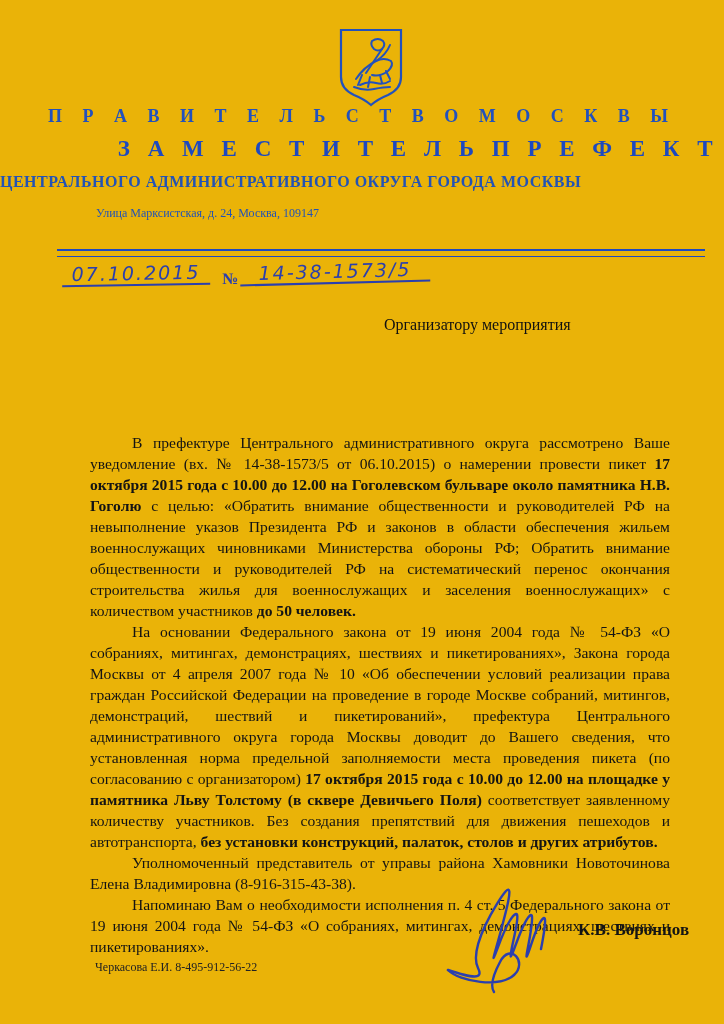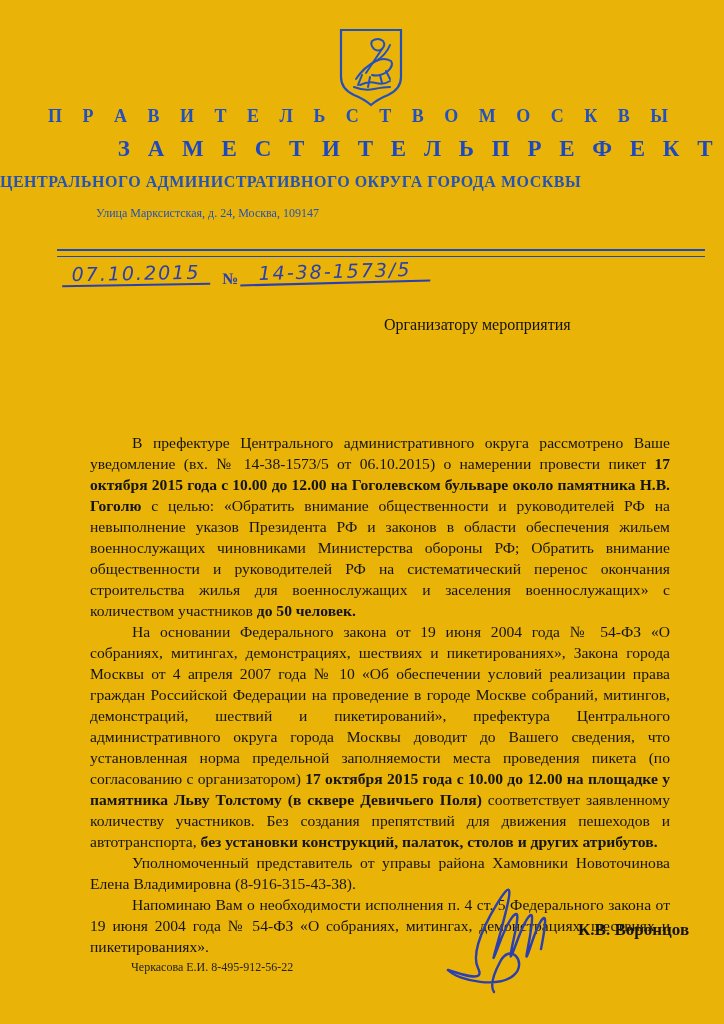--- a/index.html
+++ b/index.html
@@ -59,21 +59,21 @@
   
   .body-text{
     position:absolute;left:90px;top:432px;width:580px;
     font-size:15.6px;line-height:21px;text-align:justify;
   }
   .body-text p{margin:0;text-indent:42px;}
   .body-text .b{font-weight:bold;}
   
   .signature-scribble{position:absolute;left:438px;top:882px;width:135px;height:115px;}
   .signatory{position:absolute;left:578px;top:920px;font-size:17px;font-weight:bold;white-space:nowrap;}
-  .executor{position:absolute;left:95px;top:960px;font-size:12px;color:#222;white-space:nowrap;margin-left:36px;}
+  .executor{position:absolute;left:95px;top:960px;font-size:12px;color:#222;white-space:nowrap;}
   .stamp{
     position:absolute;left:26px;top:962px;
     font-family:"DejaVu Sans Mono", monospace;
     color:#2456b8;font-size:20px;font-weight:bold;
     letter-spacing:5px;word-spacing:10px;white-space:nowrap;
     opacity:.85;
   }
 </style>
 </head>
 <body>

